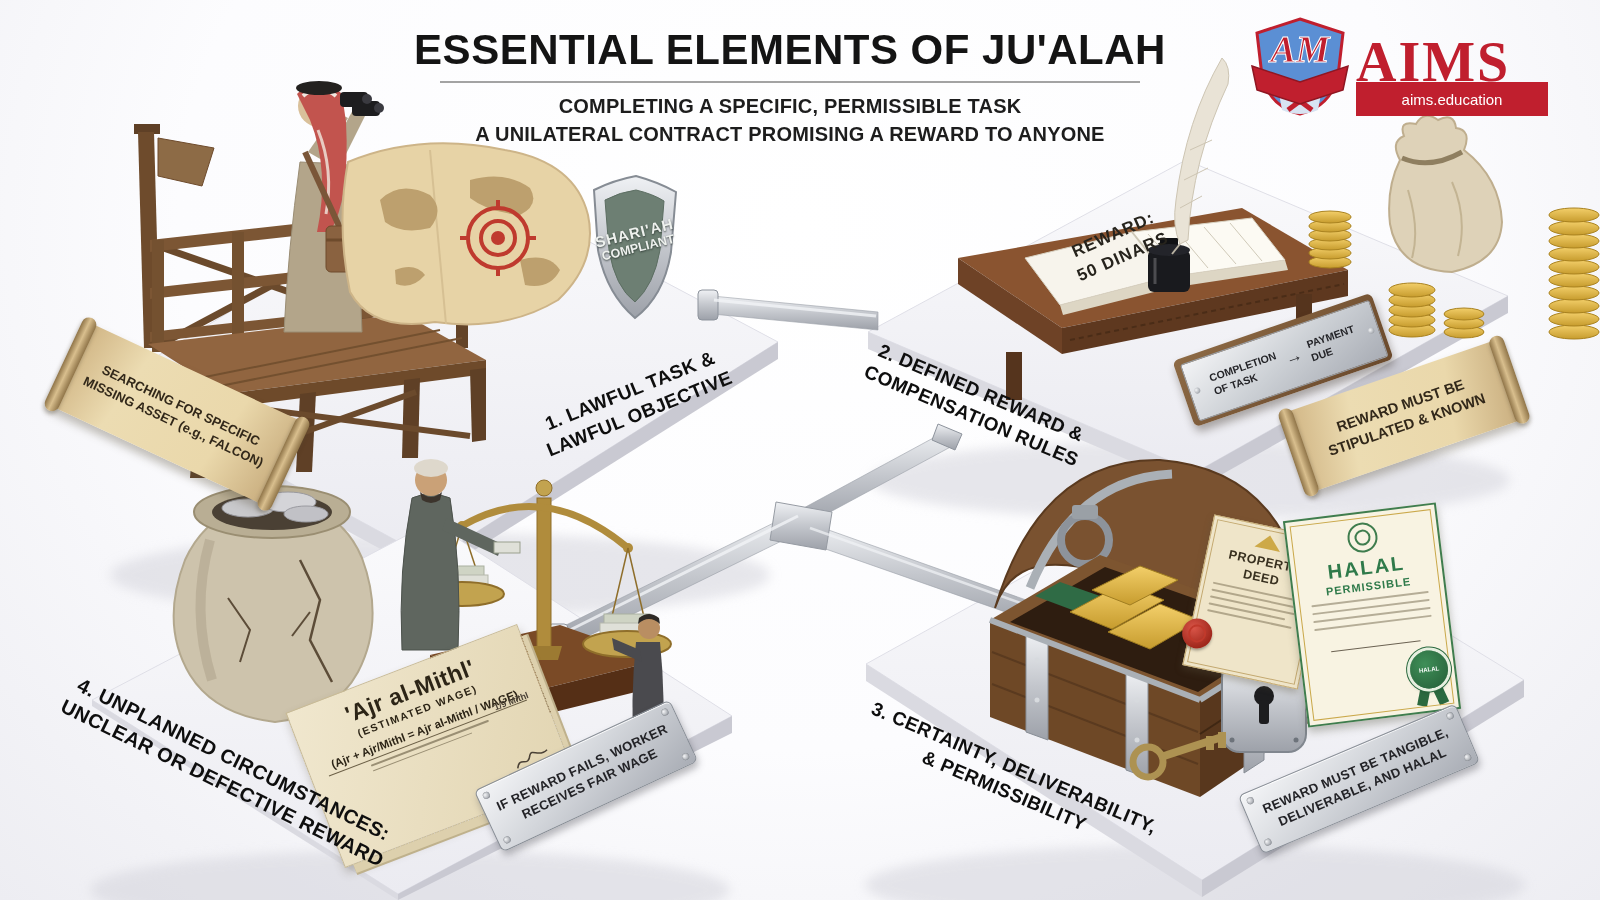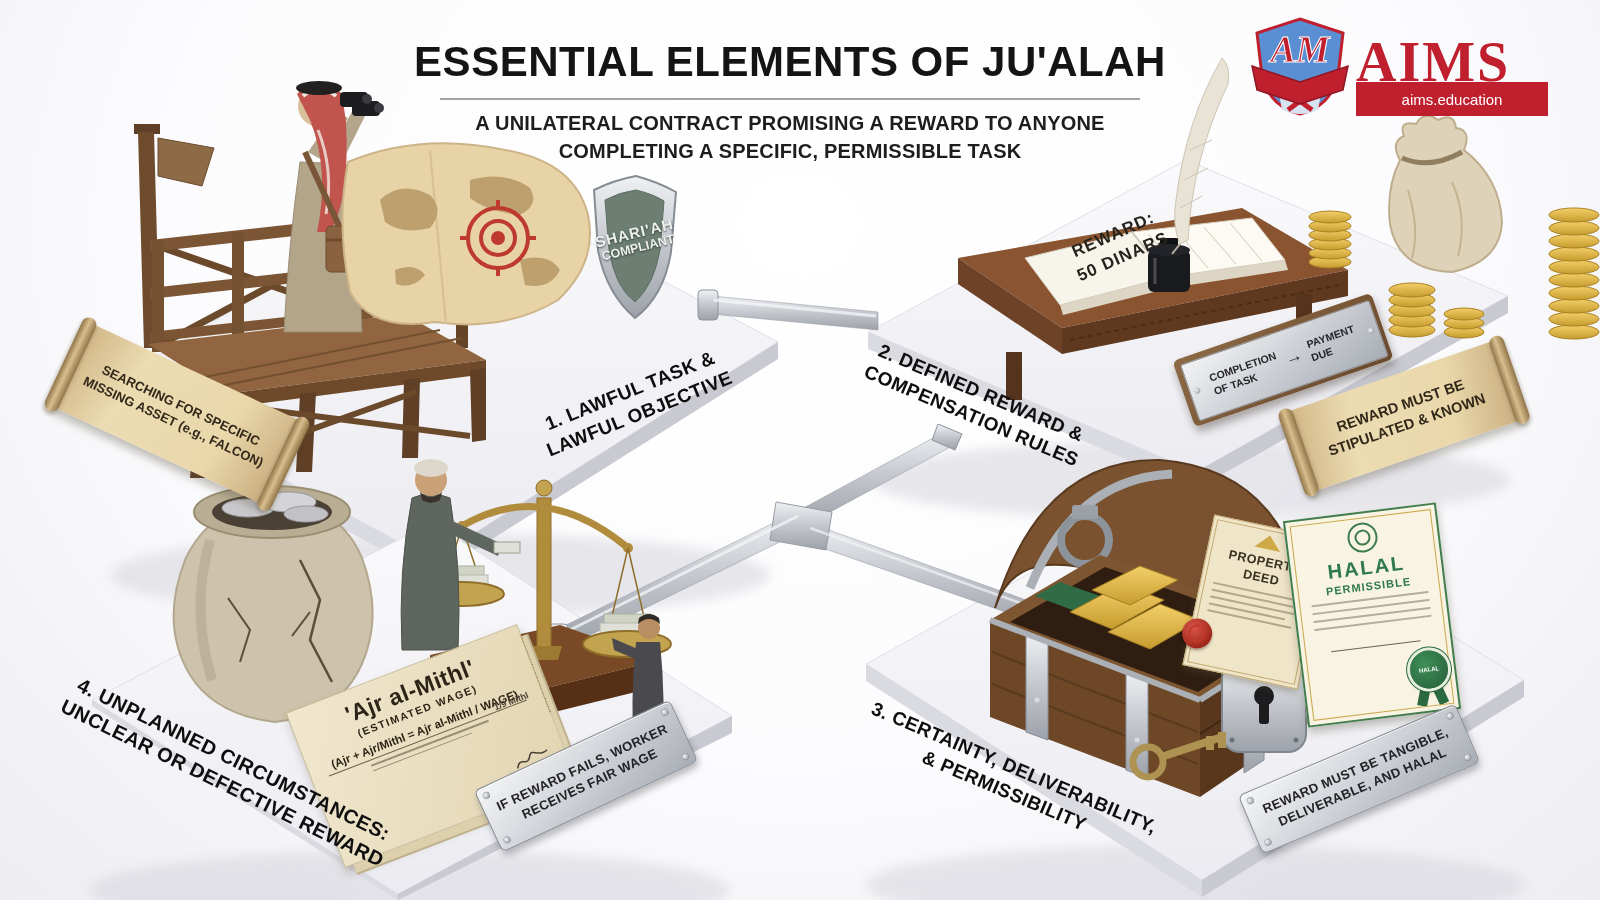--- a/index.html
+++ b/index.html
@@ -4,21 +4,21 @@
 <style>
   html,body{margin:0;padding:0;}
   body{font-family:"Liberation Sans","DejaVu Sans",sans-serif;background:#fff;}
   .stage{position:relative;width:1600px;height:900px;overflow:hidden;
     background:radial-gradient(ellipse at 50% 25%, #ffffff 0%, #fcfcfe 55%, #ededf2 100%);}
   svg{display:block}
   .scene{position:absolute;left:0;top:0;}
 
   
   .hdr{position:absolute;left:390px;top:26px;width:800px;text-align:center;}
-  .hdr h1{margin:12px;font-size:42px;font-weight:800;letter-spacing:.5px;color:#141414;}
+  .hdr h1{margin:0;font-size:42px;font-weight:800;letter-spacing:.5px;color:#141414;}
   .title-rule{width:700px;height:2px;background:#a3a3a3;margin:7px auto 9px;}
   .hdr .sub{margin:0;font-size:20px;font-weight:700;color:#1d1d1d;line-height:1.4;letter-spacing:.2px;}
   .hdr .sub span{display:block;}
 
   
   .logo{position:absolute;left:1248px;top:10px;width:305px;height:112px;}
   .logo-shield{position:absolute;left:0;top:4px;}
   .logo-word{position:absolute;left:108px;top:20px;font-family:"Liberation Serif","DejaVu Serif",serif;
     font-weight:700;font-size:56px;color:#c01f2e;letter-spacing:2px;}
   .logo-site{position:absolute;left:108px;top:72px;width:192px;height:34px;background:#c01f2e;color:#fff;
@@ -390,22 +390,22 @@
     <rect x="651" y="756" width="10" height="18" fill="#3a3a3e"></rect>
     <circle cx="649" cy="628" r="11" fill="#b98e62"></circle>
     <path d="M638,624 Q649,614 660,624 L659,618 Q649,610 639,618 Z" fill="#2e2a26"></path>
   </g>
 </svg>
 
 <header class="hdr">
   <h1>ESSENTIAL ELEMENTS OF JU'ALAH</h1>
   <div class="title-rule"></div>
   <p class="sub">
+    <span>COMPLETING A SPECIFIC, PERMISSIBLE TASK</span>
     <span>A UNILATERAL CONTRACT PROMISING A REWARD TO ANYONE</span>
-    <span>COMPLETING A SPECIFIC, PERMISSIBLE TASK</span>
   </p>
 </header>
 
 <div class="logo">
   <svg class="logo-shield" width="104" height="104" viewBox="0 0 104 104">
     <path d="M52,5 L95,19 L90,62 Q82,93 52,100 Q22,93 14,62 L9,19 Z" fill="#5b8fd4" stroke="#c01f2e" stroke-width="3"></path>
     <path d="M30,74 Q52,88 74,74 L70,96 Q52,104 34,96 Z" fill="#d8e3f2"></path>
     <path d="M40,78 L64,96 M64,78 L40,96" stroke="#c01f2e" stroke-width="5"></path>
     <path d="M4,52 L52,68 L100,52 L95,76 L52,90 L9,76 Z" fill="#c01f2e" stroke="#8f1622" stroke-width="1.5"></path>
     <text x="52" y="48" text-anchor="middle" font-size="38" font-style="italic" font-weight="bold" font-family="Liberation Serif, DejaVu Serif, serif" fill="#c01f2e" stroke="#ffffff" stroke-width="1">AM</text>

